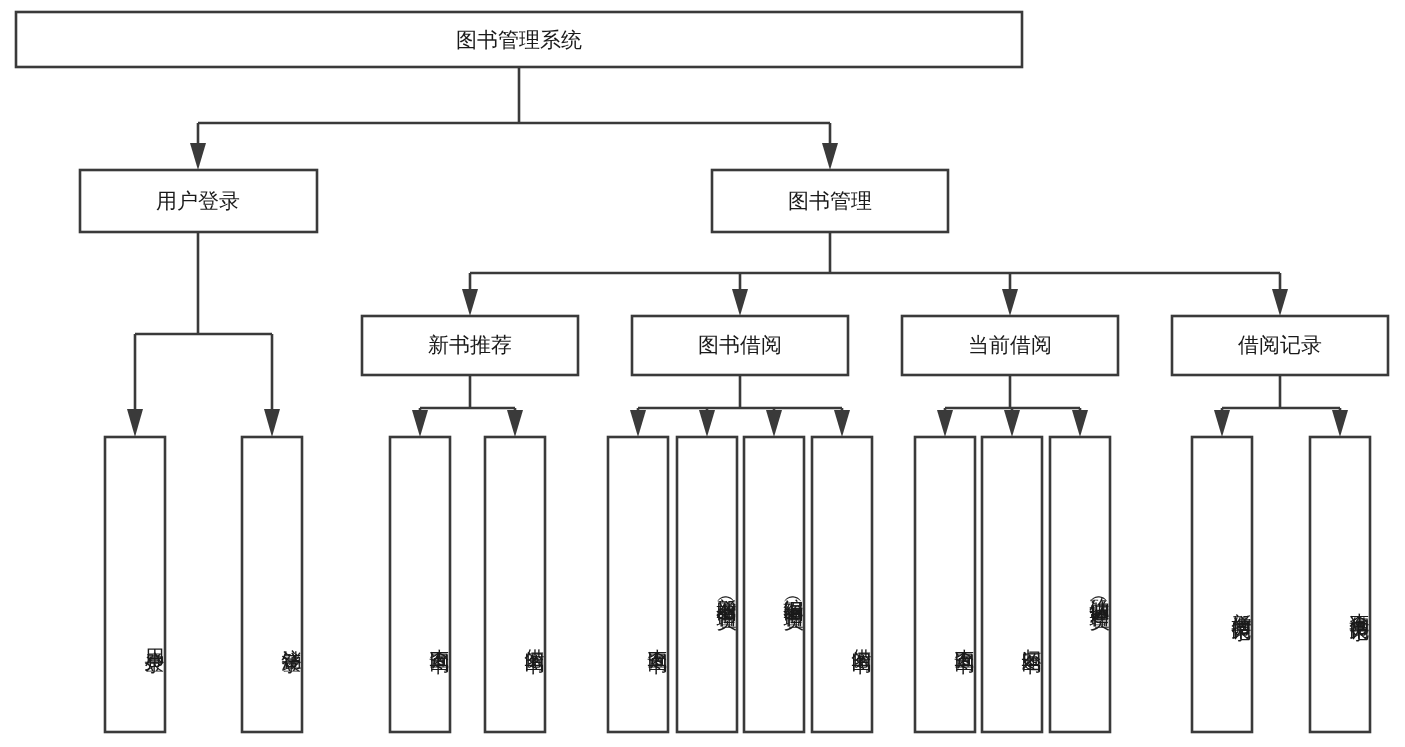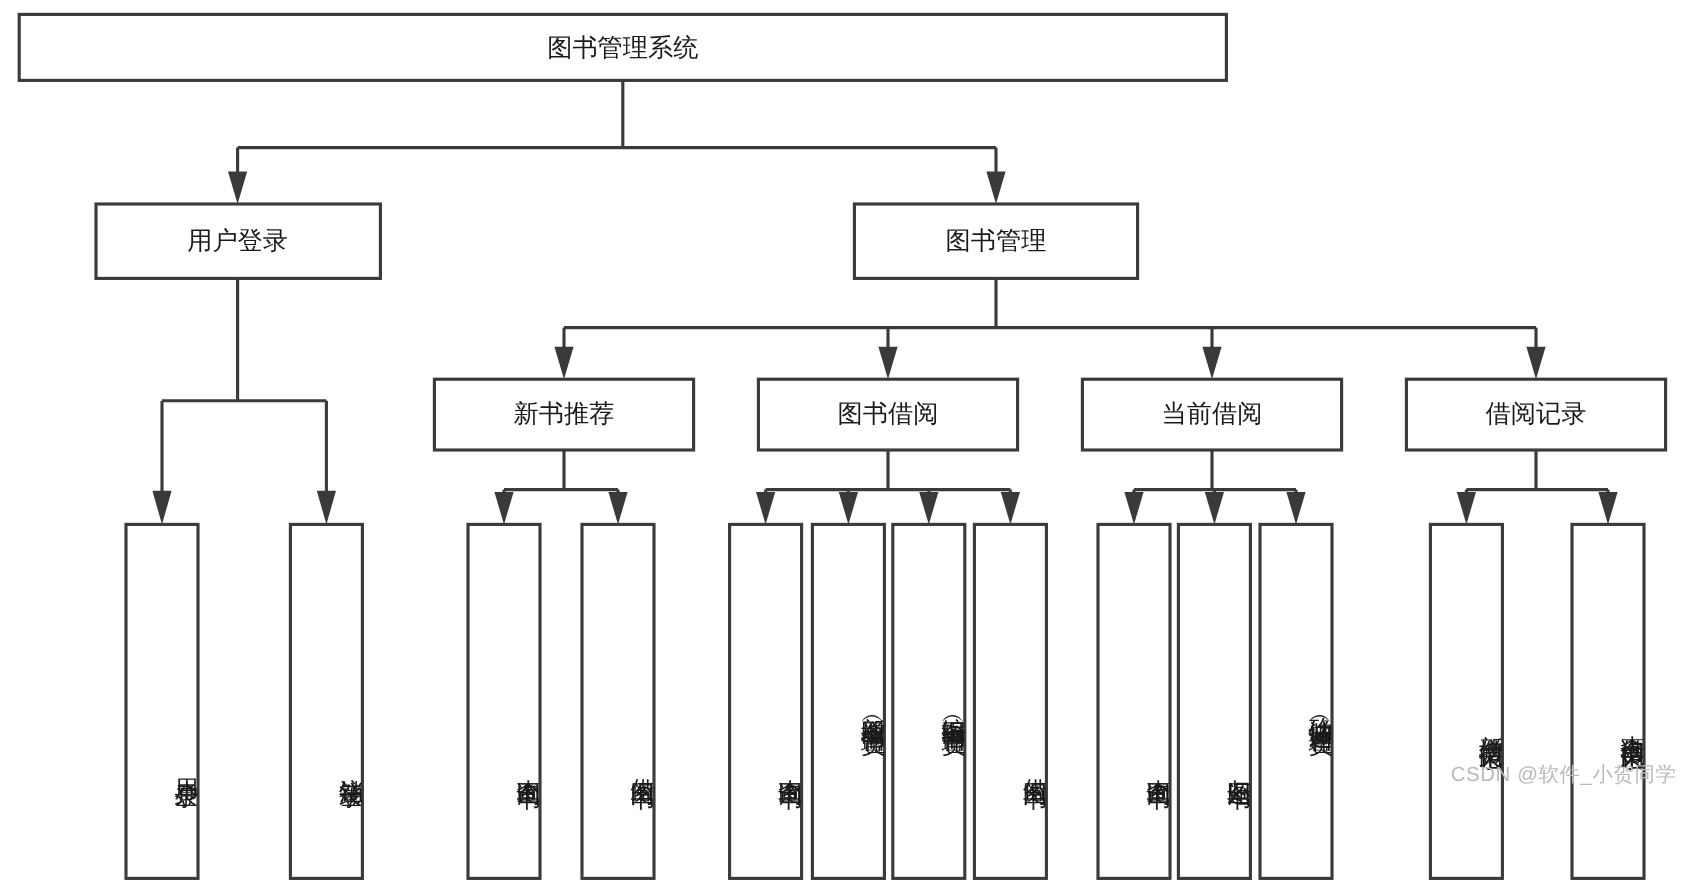--- a/index.html
+++ b/index.html
@@ -207,15 +207,14 @@
   <div class="node-label-v" style="left:744px; top:437px; width:60px; height:295px; padding-top:6px;">编辑图书（管理员）</div>
   <div class="node-label-v" style="left:812px; top:437px; width:60px; height:295px; padding-top:52px;">借阅图书</div>
 
   <div class="node-label-v" style="left:915px; top:437px; width:60px; height:295px; padding-top:52px;">查询图书</div>
   <div class="node-label-v" style="left:982px; top:437px; width:60px; height:295px; padding-top:52px;">归还图书</div>
   <div class="node-label-v" style="left:1050px; top:437px; width:60px; height:295px; padding-top:6px;">确认归还（管理员）</div>
 
   <div class="node-label-v" style="left:1192px; top:437px; width:60px; height:295px; padding-top:18px;">新增借阅记录</div>
   <div class="node-label-v" style="left:1310px; top:437px; width:60px; height:295px; padding-top:18px;">查询借阅记录</div>
 
-  <div class="watermark">CSDN @软件_小贺同学</div>
 
 </div>
 
 </body></html>

